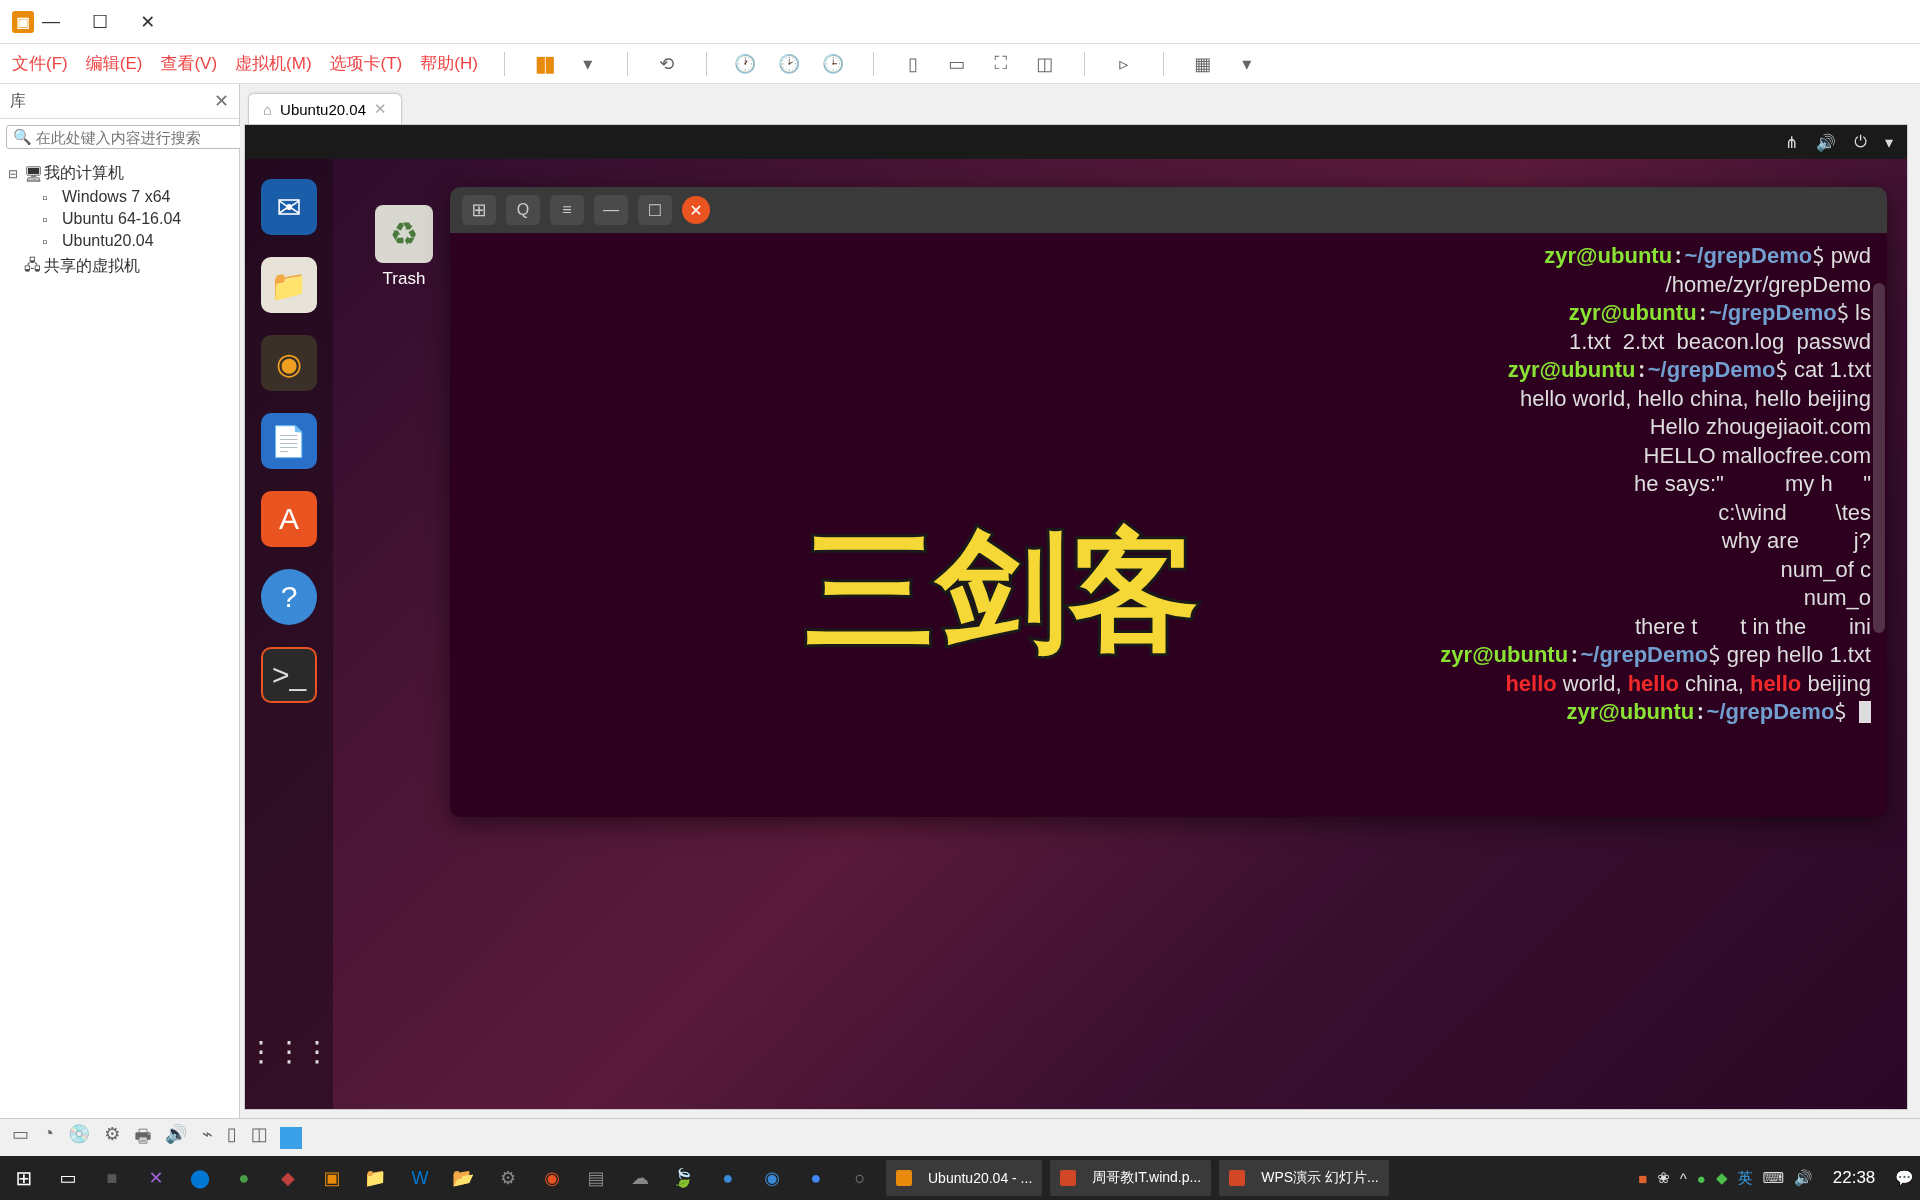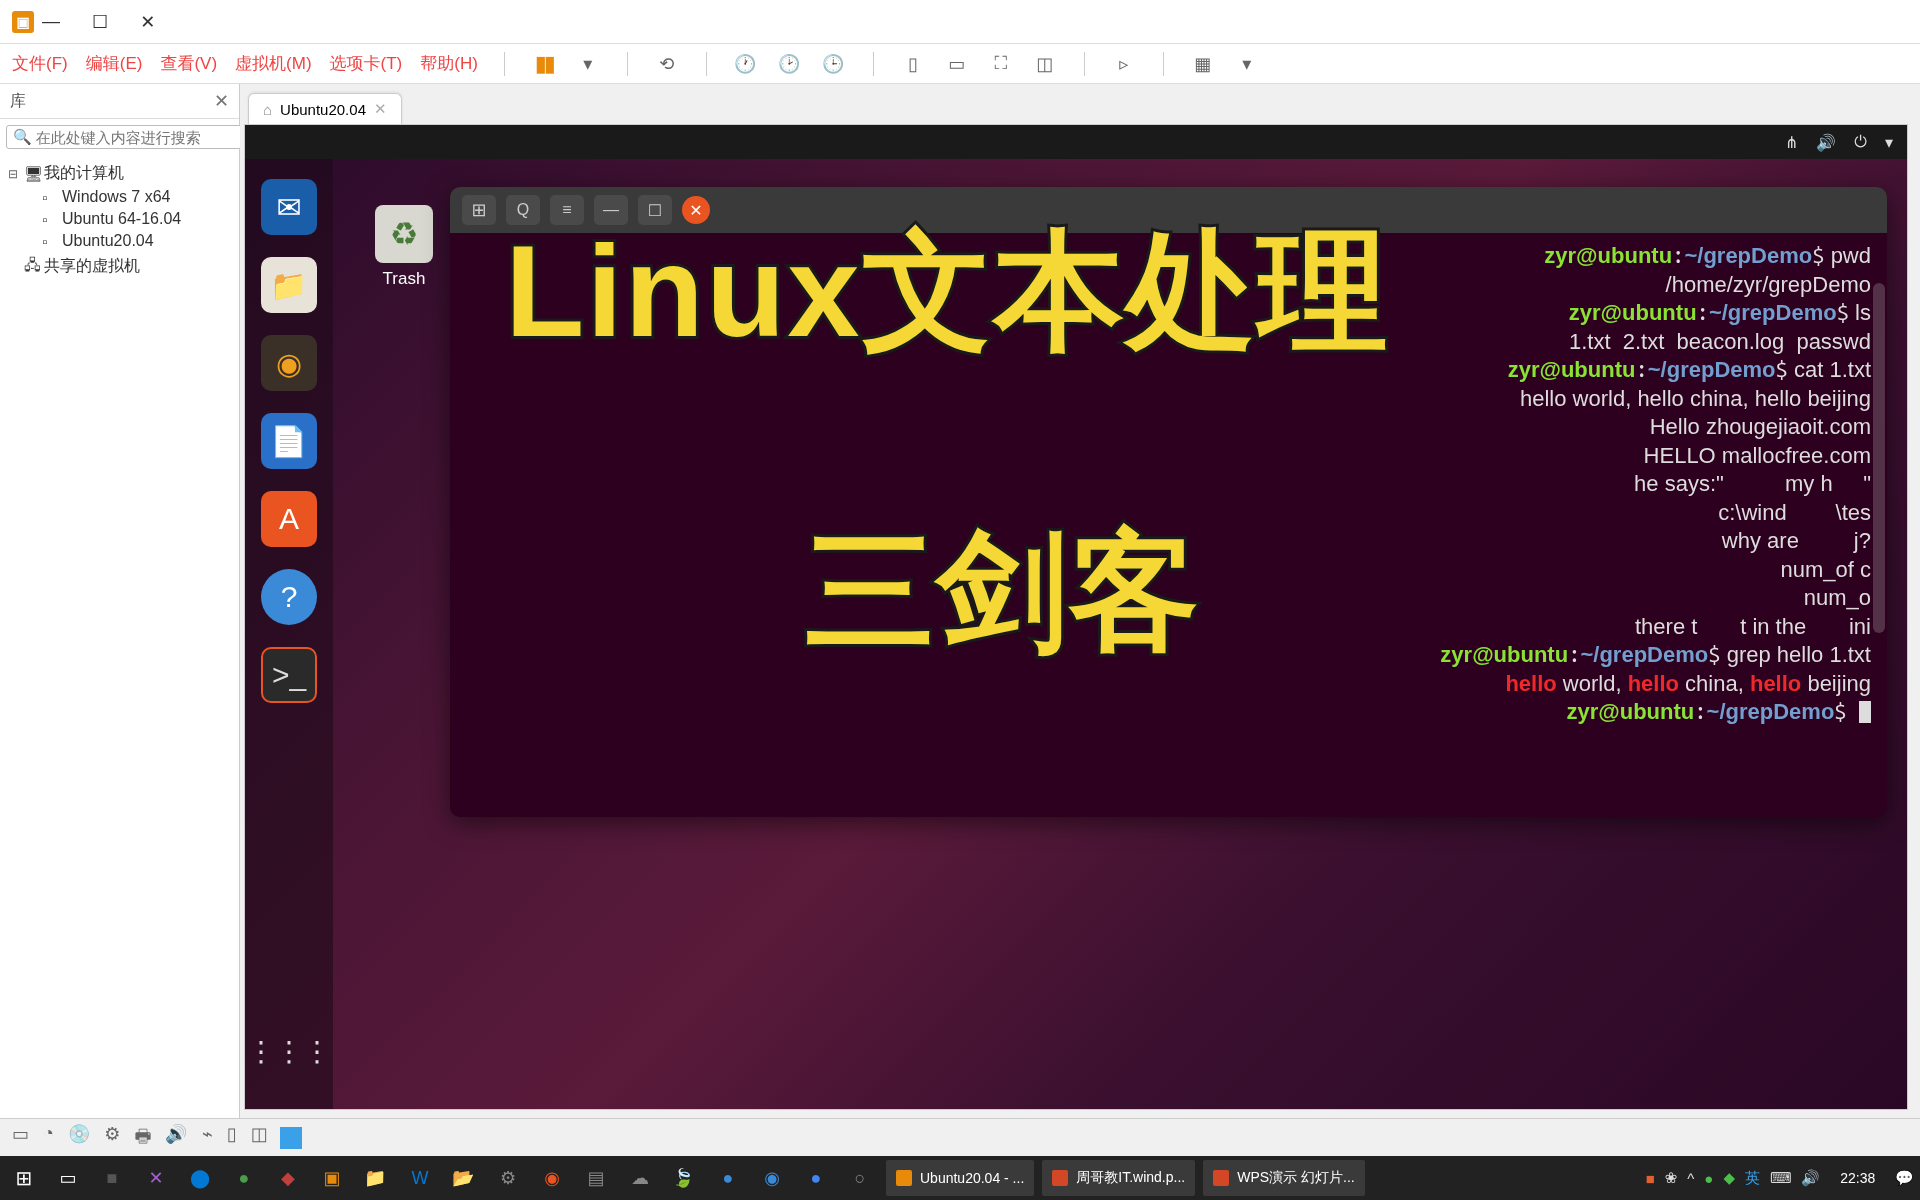--- a/index.html
+++ b/index.html
@@ -79,24 +79,24 @@
 
 .status-bar { height: 38px; background: #f0f0f0; border-top: 1px solid #ccc; display: flex; align-items: center; padding: 0 12px; font-size: 16px; color: #444; }
 .status-bar .status-text { flex: 1; }
 .status-bar .status-icons { display: flex; gap: 14px; color: #666; font-size: 18px; }
 .status-bar .status-icons span { cursor: pointer; }
 .status-bar .side-btn { width: 22px; height: 22px; background: #3aa0e8; margin-left: 12px; }
 
 .taskbar { height: 44px; background: #222; display: flex; align-items: center; padding: 0 6px; gap: 8px; }
 .taskbar .tb-item { height: 36px; min-width: 36px; display: flex; align-items: center; justify-content: center; color: #fff; font-size: 18px; cursor: pointer; border-radius: 2px; padding: 0 4px; }
 .taskbar .tb-start { color: #fff; font-size: 20px; }
-.taskbar .tb-wide { background: #3a3a3a; padding: 0 10px; font-size: 14px; gap: 8px; max-width: 180px; overflow: hidden; white-space: nowrap; }
+.taskbar .tb-wide { background: #3a3a3a; padding: 0 10px; font-size: 14px; gap: 16px; max-width: 180px; overflow: hidden; white-space: nowrap; }
 .taskbar .tb-wide .sq { width: 16px; height: 16px; border-radius: 2px; flex-shrink: 0; }
 .taskbar .tb-tray { margin-left: auto; display: flex; align-items: center; gap: 10px; color: #ddd; font-size: 15px; }
-.taskbar .tb-time { color: #fff; font-size: 14px; padding: 0 10px; }
+.taskbar .tb-time { color: #fff; font-size: 17px; padding: 0 10px; }
 </style>
 </head>
 <body>
 
 <div class="title-bar">
   <div class="app-icon">▣</div>
   <div class="win-controls">
     <span>—</span>
     <span>☐</span>
     <span>✕</span>
@@ -226,21 +226,20 @@
 <span>why are         j?</span>
 <span>num_of c</span>
 <span>num_o</span>
 <span>there t       t in the       ini</span>
 <span class="u">zyr@ubuntu</span>:<span class="p">~/grepDemo</span>$<span> grep hello 1.txt</span>
 <span class="hl">hello</span><span> world, </span><span class="hl">hello</span><span> china, </span><span class="hl">hello</span><span> beijing</span>
 <span class="u">zyr@ubuntu</span>:<span class="p">~/grepDemo</span>$ <span class="cursor"></span>
 <div class="scrollbar"></div></div>
       </div>
 
-      <div class="overlay-text ov1">Linux文本处理</div>
       <div class="overlay-text ov2">三剑客</div>
     </div>
   </div>
 </div>
 
 <div class="status-bar">
   <div class="status-icons">
     <span>▭</span>
     <span>◔</span>
     <span>💿</span>

